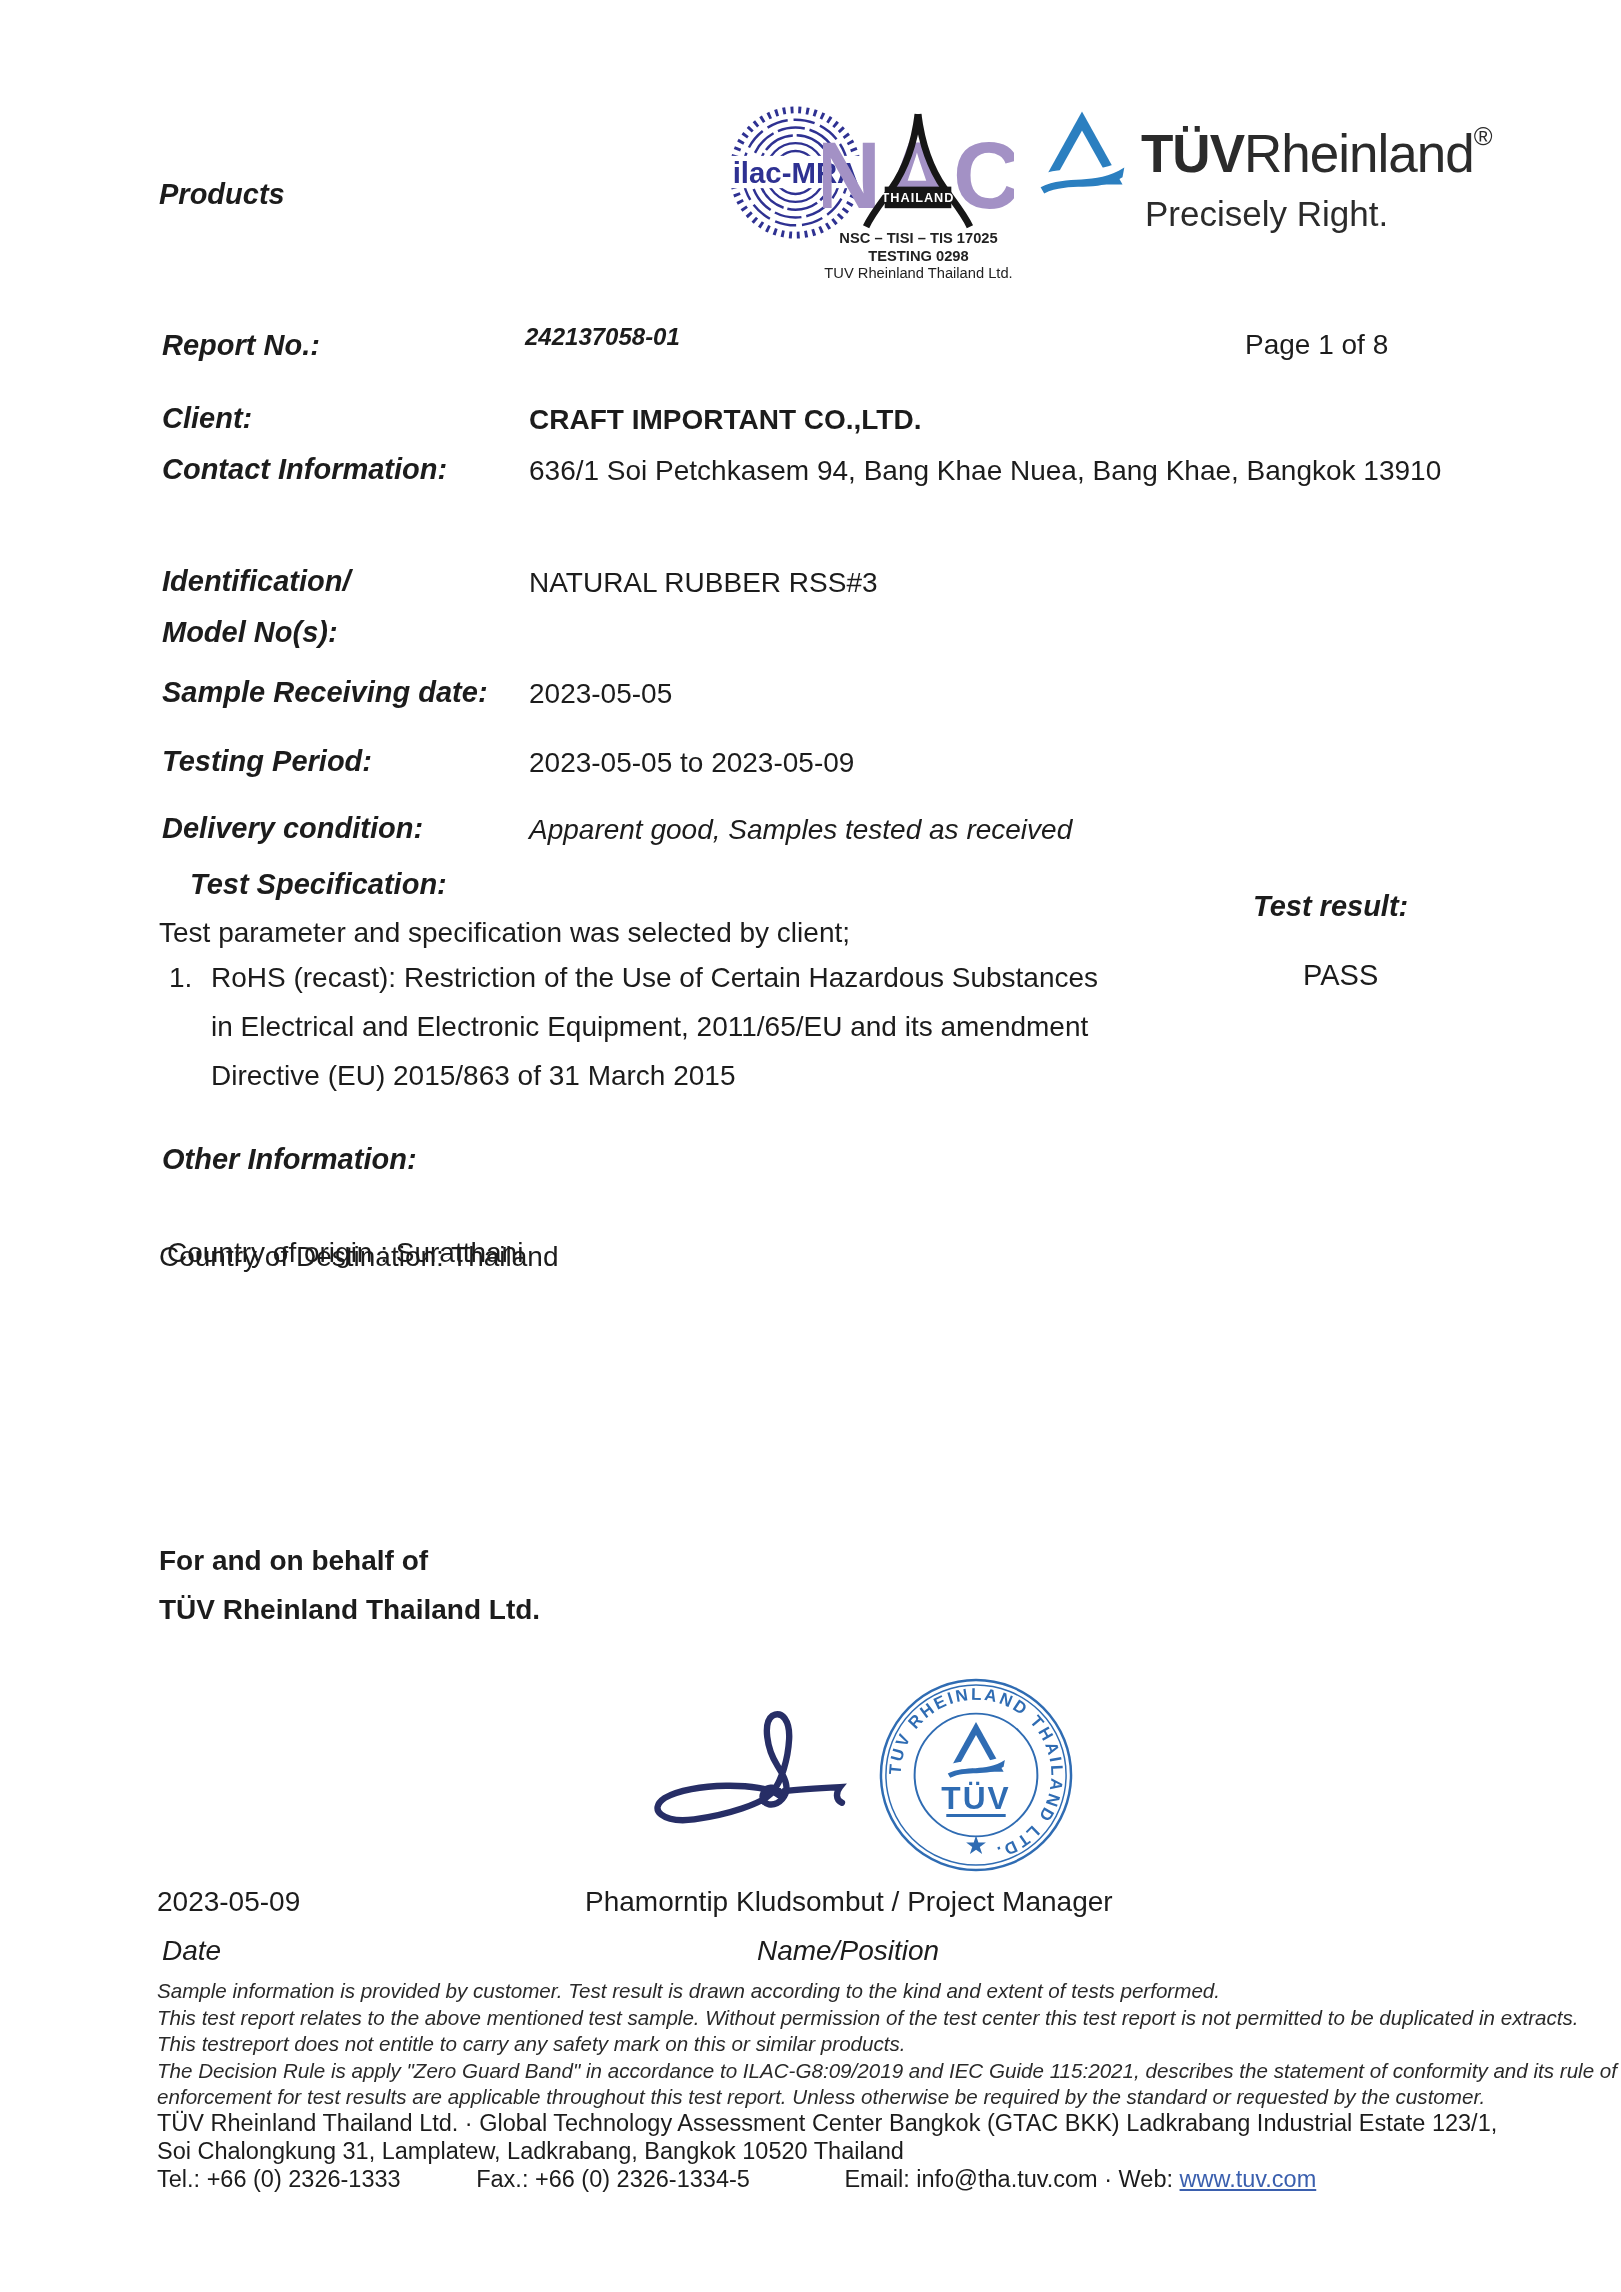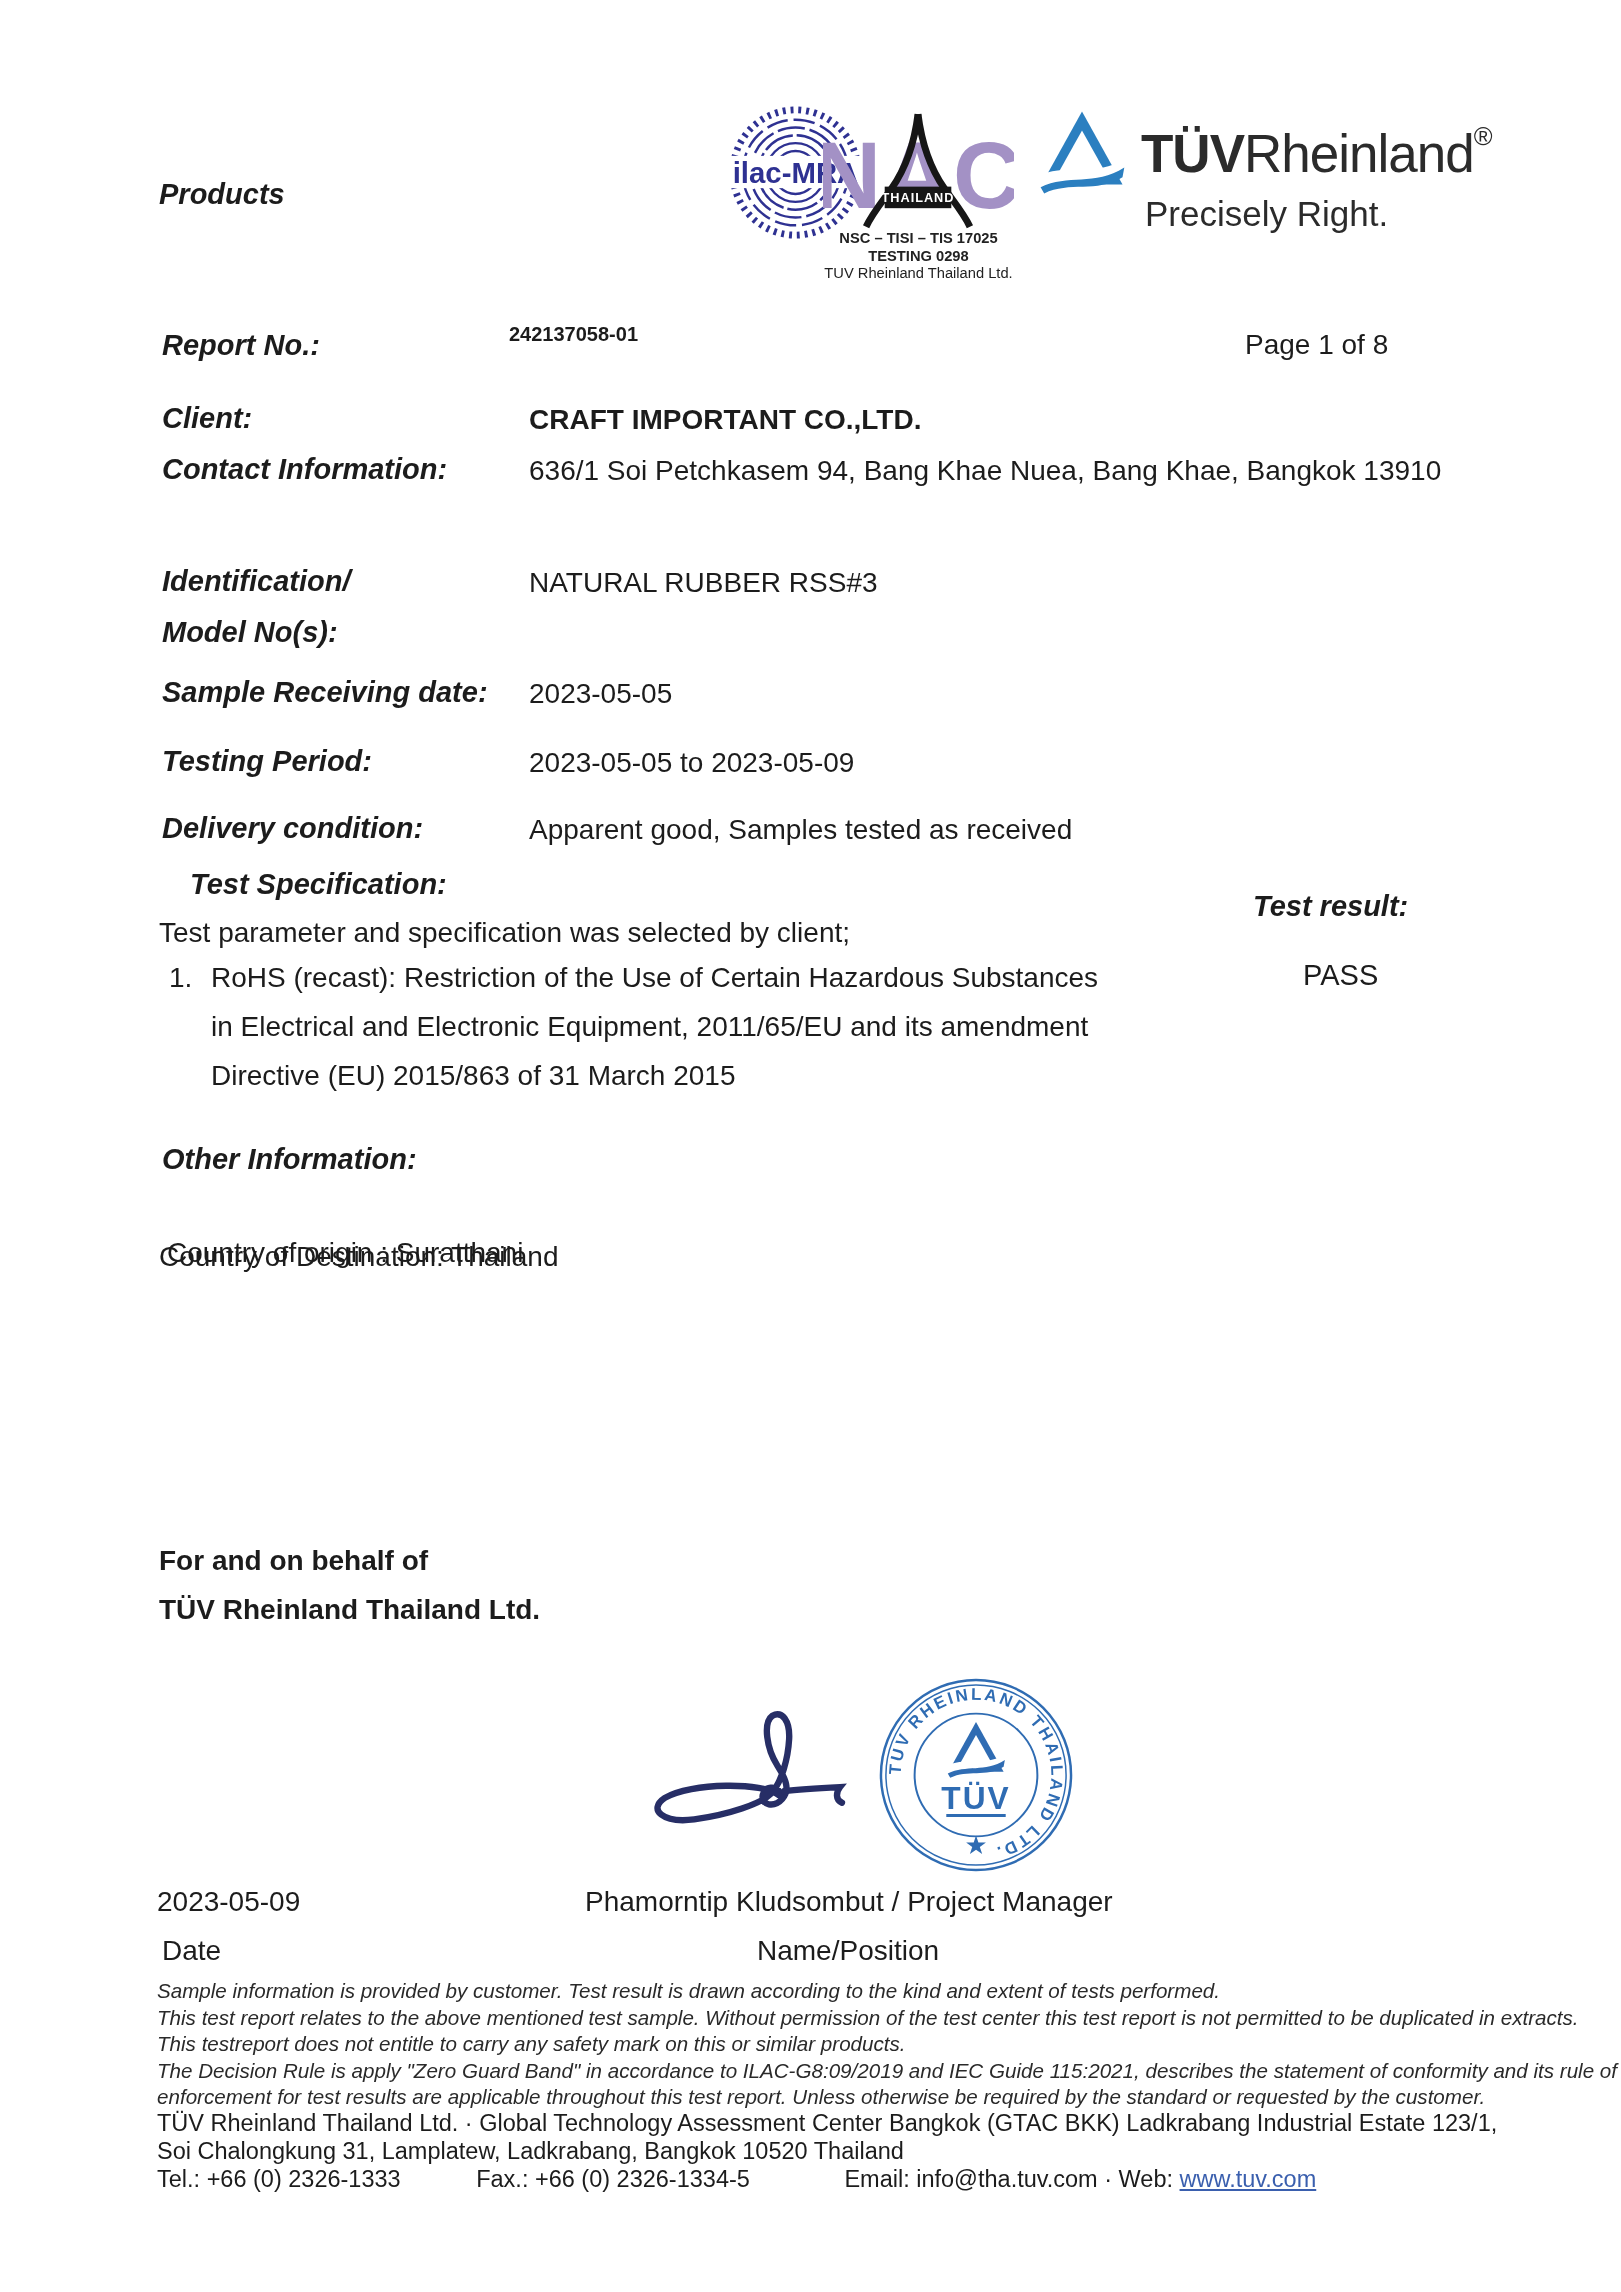--- a/index.html
+++ b/index.html
@@ -9,21 +9,21 @@
     margin:0 auto;
     background:#fff;
     font-family:"Liberation Sans","DejaVu Sans",sans-serif;
     color:var(--text-color,#1c1c1c);
     overflow:hidden;
   }
   .t{position:absolute;white-space:nowrap;}
   .lbl{font-weight:bold;font-style:italic;font-size:29px;}
   .val{font-size:28px;}
   .bold{font-weight:bold;}
-  .it{}
+  .it{font-style:italic;}
   .small-caption{font-size:14.7px;line-height:17.6px;text-align:center;color:#222;}
   .wordmark{font-size:53px;letter-spacing:-1px;color:#2b2b2b;}
   .wordmark .wm-bold{font-weight:bold;}
   .wordmark sup{font-size:25.5px;vertical-align:27.4px;font-weight:normal;}
   .tagline{font-size:35px;color:#2b2b2b;}
   .disclaimer{font-size:20.6px;font-style:italic;line-height:26.5px;color:#2a2a2a;}
   .footer-line{font-size:23.5px;line-height:28px;color:#1c1c1c;}
   .footer-sep{display:inline-block;}
   .weblink{color:var(--link-blue,#3a5fae);text-decoration:underline;cursor:pointer;}
   svg{display:block;}
@@ -83,21 +83,21 @@
       <path class="white-fill" d="M0,76 C30,60 62,78 100,56 L100,70 C64,92 34,74 0,90 Z"></path>
       <path class="tuv-fill" d="M4,88 C34,73 64,87 97,66 L95,77 C66,95 36,81 8,95 Z"></path>
     </svg>
   </div>
   <div class="t wordmark" style="left:1141px;top:122px;">
     <span class="wm-bold">TÜV</span><span>Rheinland</span><sup>®</sup>
   </div>
   <div class="t tagline" style="left:1145px;top:194px;">Precisely Right.</div>
 
   <div class="t lbl" style="left:162px;top:329px;">Report No.:</div>
-  <div class="t bold" style="left:509px;top:323px;font-size:20px;">242137058-01</div>
+  <div class="t bold" style="left:525px;top:323px;font-size:24px;font-style:italic;">242137058-01</div>
   <div class="t val" style="left:1245px;top:329px;">Page 1 of 8</div>
 
   <div class="t lbl" style="left:162px;top:402px;">Client:</div>
   <div class="t val bold" style="left:529px;top:404px;">CRAFT IMPORTANT CO.,LTD.</div>
 
   <div class="t lbl" style="left:162px;top:453px;">Contact Information:</div>
   <div class="t val" style="left:529px;top:455px;">636/1 Soi Petchkasem 94, Bang Khae Nuea, Bang Khae, Bangkok 13910</div>
 
   <div class="t lbl" style="left:162px;top:565px;">Identification/</div>
   <div class="t lbl" style="left:162px;top:616px;">Model No(s):</div>

